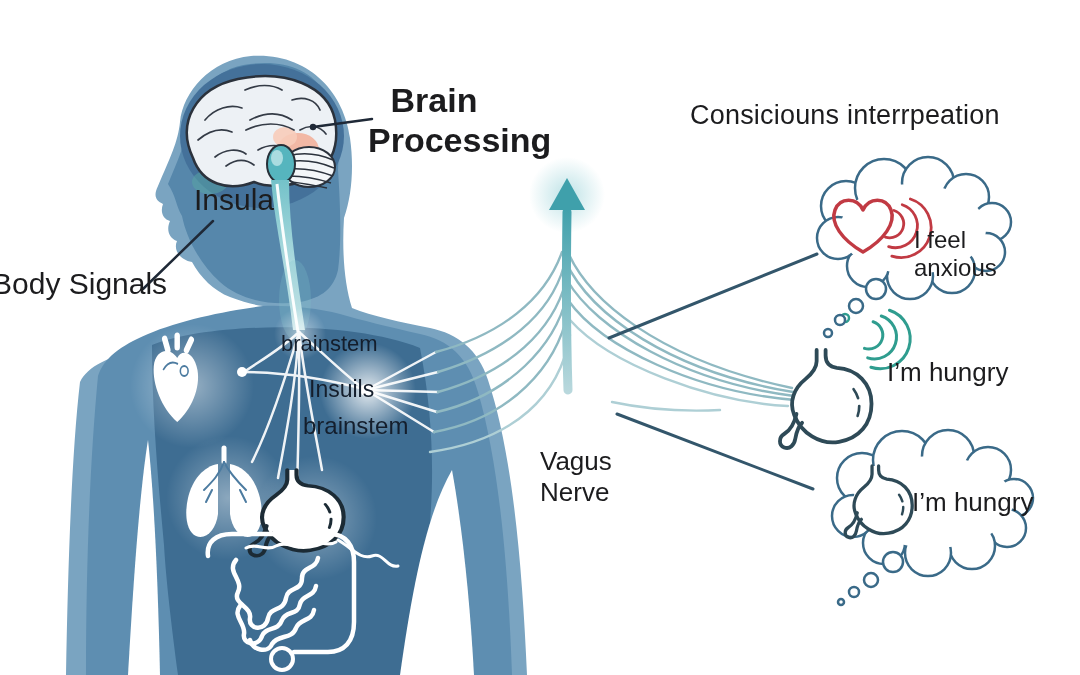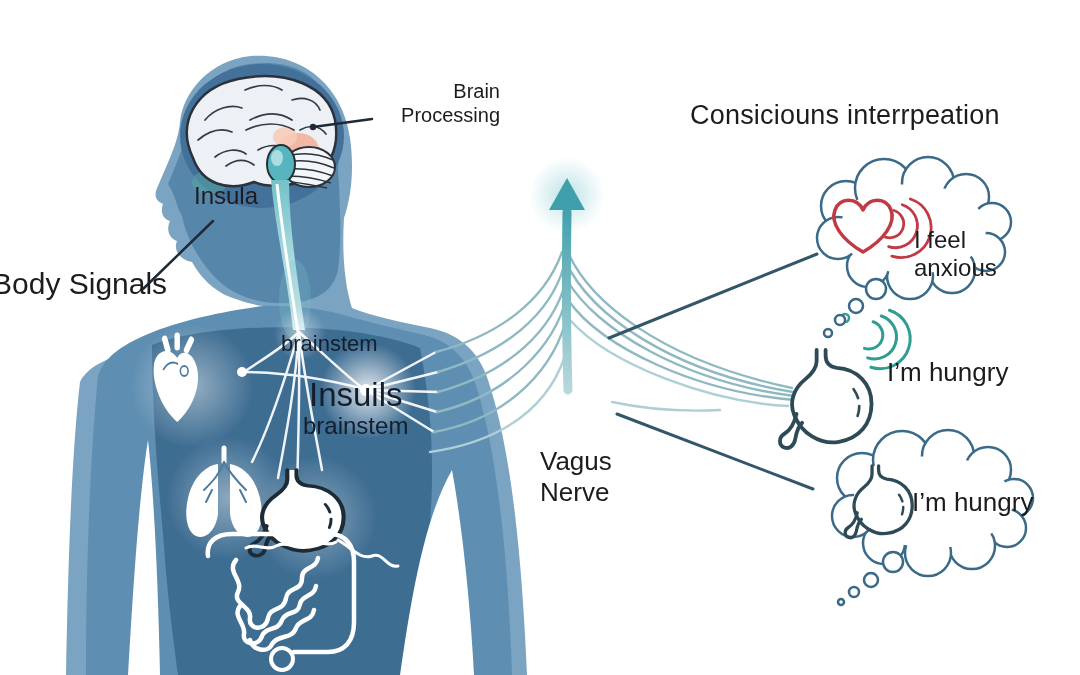--- a/index.html
+++ b/index.html
@@ -1,25 +1,25 @@
 <!DOCTYPE html>
 <html><head>
 <meta charset="utf-8">
 <style>
   html,body{margin:0;padding:0;background:#fff;}
   .stage{position:relative;width:1080px;height:675px;background:#ffffff;overflow:hidden;
          font-family:"Liberation Sans",sans-serif;}
   .stage svg{position:absolute;left:0;top:0;}
   .label{position:absolute;color:#1c1c1e;white-space:pre-line;line-height:1.18;}
   #title{left:690px;top:100px;width:386px;text-align:left;font-size:27px;font-weight:500;letter-spacing:.2px;}
-  #brain-processing{left:368px;top:80px;width:132px;text-align:right;font-size:20px;font-weight:400;}
-  #insula{left:194px;top:182px;font-size:24px;font-weight:500;}
+  #brain-processing{left:368px;top:80px;width:132px;text-align:center;font-size:34px;font-weight:700;}
+  #insula{left:194px;top:182px;font-size:30px;font-weight:500;}
   #body-signals{left:-8px;top:266px;font-size:30px;font-weight:500;}
   #brainstem-upper{left:281px;top:331px;font-size:22px;font-weight:500;color:#141e2c;}
-  #insuils{left:309px;top:376px;font-size:33px;font-weight:500;color:#141e2c;}
+  #insuils{left:309px;top:376px;font-size:23px;font-weight:500;color:#141e2c;}
   #brainstem-lower{left:303px;top:412px;font-size:24px;font-weight:500;color:#141e2c;}
   #vagus-nerve{left:540px;top:446px;font-size:26px;font-weight:400;}
   #thought-anxious-text{left:914px;top:194px;font-size:24px;font-weight:500;margin-top:32px;}
   #thought-hungry-mid-text{left:887px;top:357px;font-size:26px;font-weight:500;}
   #thought-hungry-bottom-text{left:912px;top:487px;font-size:26px;font-weight:500;}
 </style>
 </head>
 <body>
 
 <div class="stage">

